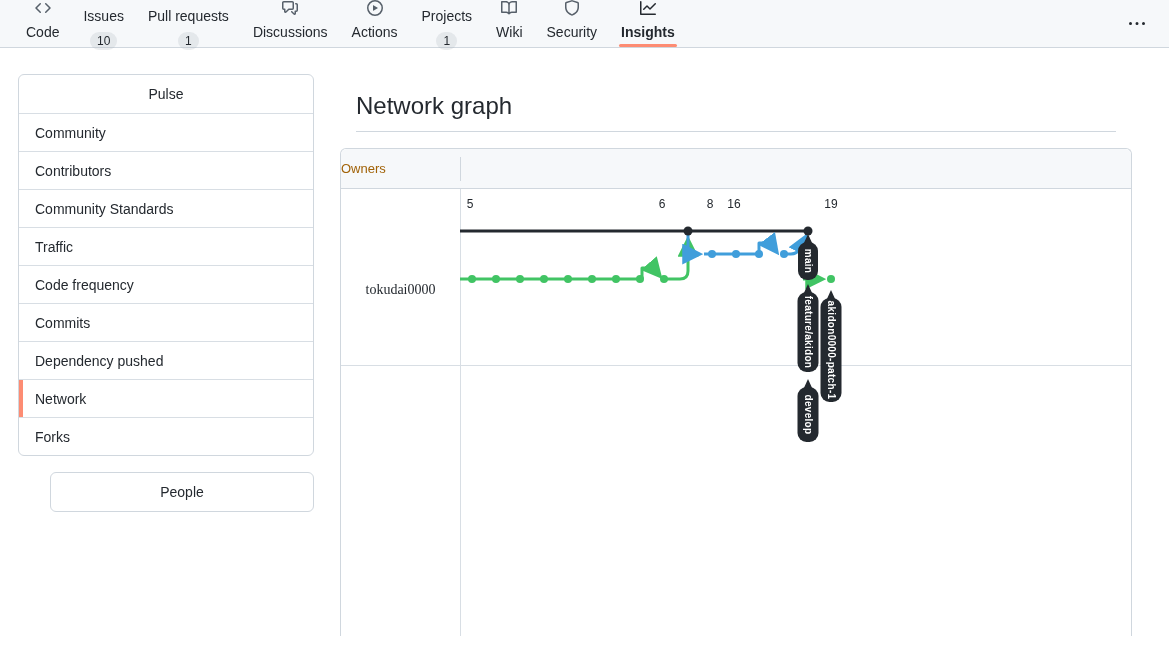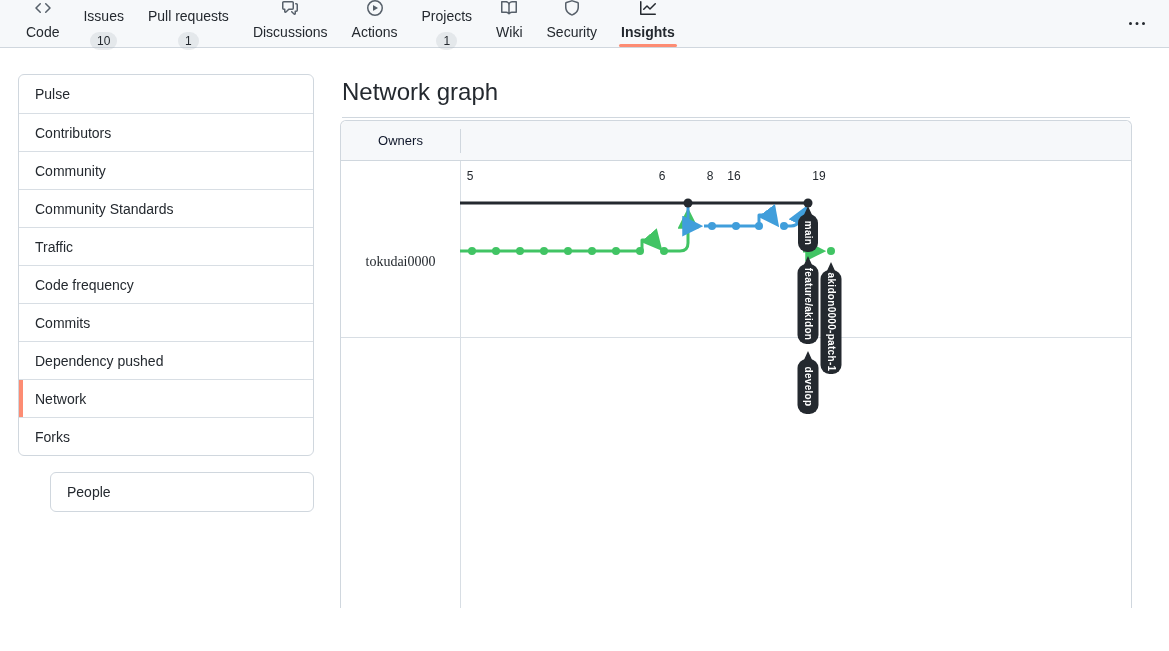--- a/index.html
+++ b/index.html
@@ -37,44 +37,44 @@
 
   
   .layout { display:flex; padding:26px 37px 0 18px; gap:26px; }
   .sidebar { width:296px; flex:none; }
   .menu { border:1px solid #d0d7de; border-radius:6px; background:#fff; overflow:hidden; }
   .menu-item {
     position:relative; height:38px; display:flex; align-items:center;
     padding:0 16px; font-size:14px; color:#24292f; cursor:pointer;
     border-top:1px solid #d8dee4;
   }
-  .menu-item:first-child { border-top:none; }
+  .menu-item:first-child { border-top:none;justify-content:center; }
   .menu-item.active::before {
     content:""; position:absolute; left:0; top:0; bottom:0; width:4px; background:#fd8c73;
   }
   .people-box { margin-top:16px;margin-left:32px; }
 
   
   .main { flex:1; min-width:0; }
   .page-title {
-    margin:2px; font-size:24px; font-weight:400; line-height:32px;
+    margin:16px; font-size:24px; font-weight:400; line-height:32px;
     padding-bottom:9px; border-bottom:1px solid #d0d7de;
   }
   .desc { font-size:14px; line-height:21px; margin:21px 0 13px; }
 
   .graph-panel {
     border:1px solid #d0d7de; border-bottom:none;
     border-radius:6px 6px 0 0; height:488px; position:relative; background:#fff;
   }
   .graph-header {
     height:40px; background:#f6f8fa; border-bottom:1px solid #d0d7de;
     border-radius:6px 6px 0 0; position:relative;
     display:flex; align-items:center;
   }
-  .owners-label { width:119px; text-align:center; font-size:13px; color:#0f172a; }
+  .owners-label { width:119px; font-size:13px; color:#a16207; }
   .hdr-divider { position:absolute; left:119px; top:8px; bottom:7px; width:1px; background:#d0d7de; }
 
   .graph-body { position:relative; height:447px; overflow:hidden; }
   .col-divider { position:absolute; left:119px; top:0; bottom:0; width:1px; background:#d8dee4; }
   .owner-row { position:absolute; left:0; top:0; width:100%; height:177px; border-bottom:1px solid #d8dee4; }
   .owner-name {
     position:absolute; left:0; top:93px; width:119px; text-align:center;
     font-size:14px; color:#24292f; cursor:pointer;font-family:Liberation Serif, serif;
   }
   .timeline-label {
@@ -154,24 +154,24 @@
 </nav>
 
 <div class="layout">
 
   <aside class="sidebar">
     <div class="menu">
       <div class="menu-item">
           <span>Pulse</span>
         </div>
       <div class="menu-item">
+          <span>Community</span>
+        </div>
+      <div class="menu-item">
           <span>Contributors</span>
-        </div>
-      <div class="menu-item">
-          <span>Community</span>
         </div>
       <div class="menu-item">
           <span>Community Standards</span>
         </div>
       <div class="menu-item">
           <span>Traffic</span>
         </div>
       <div class="menu-item">
           <span>Code frequency</span>
         </div>
@@ -206,21 +206,21 @@
       <div class="graph-body">
         <div class="owner-row">
           <span class="owner-name">tokudai0000</span>
         </div>
         <div class="col-divider"></div>
         <div id="timeline">
           <span class="timeline-label" style="left: 129px;">5</span>
           <span class="timeline-label" style="left: 321px;">6</span>
           <span class="timeline-label" style="left: 369px;">8</span>
           <span class="timeline-label" style="left: 393px;">16</span>
-          <span class="timeline-label" style="left: 478px; text-align: right;">19</span>
+          <span class="timeline-label" style="left: 490px; text-align: right;">19</span>
         </div>
         <div class="network-canvas" id="network-canvas">
             <svg width="793" height="447" viewBox="0 0 793 447" style="pointer-events: none;">
               <defs>
                 <marker id="arrow-0" viewBox="0 0 8 8" refX="6" refY="4" markerWidth="7" markerHeight="7" orient="auto">
                   <path d="M0,0 L8,4 L0,8 Z" fill="#24292f"></path>
                 </marker>
                 <marker id="arrow-1" viewBox="0 0 8 8" refX="6" refY="4" markerWidth="7" markerHeight="7" orient="auto">
                   <path d="M0,0 L8,4 L0,8 Z" fill="#41c464"></path>
                 </marker>

